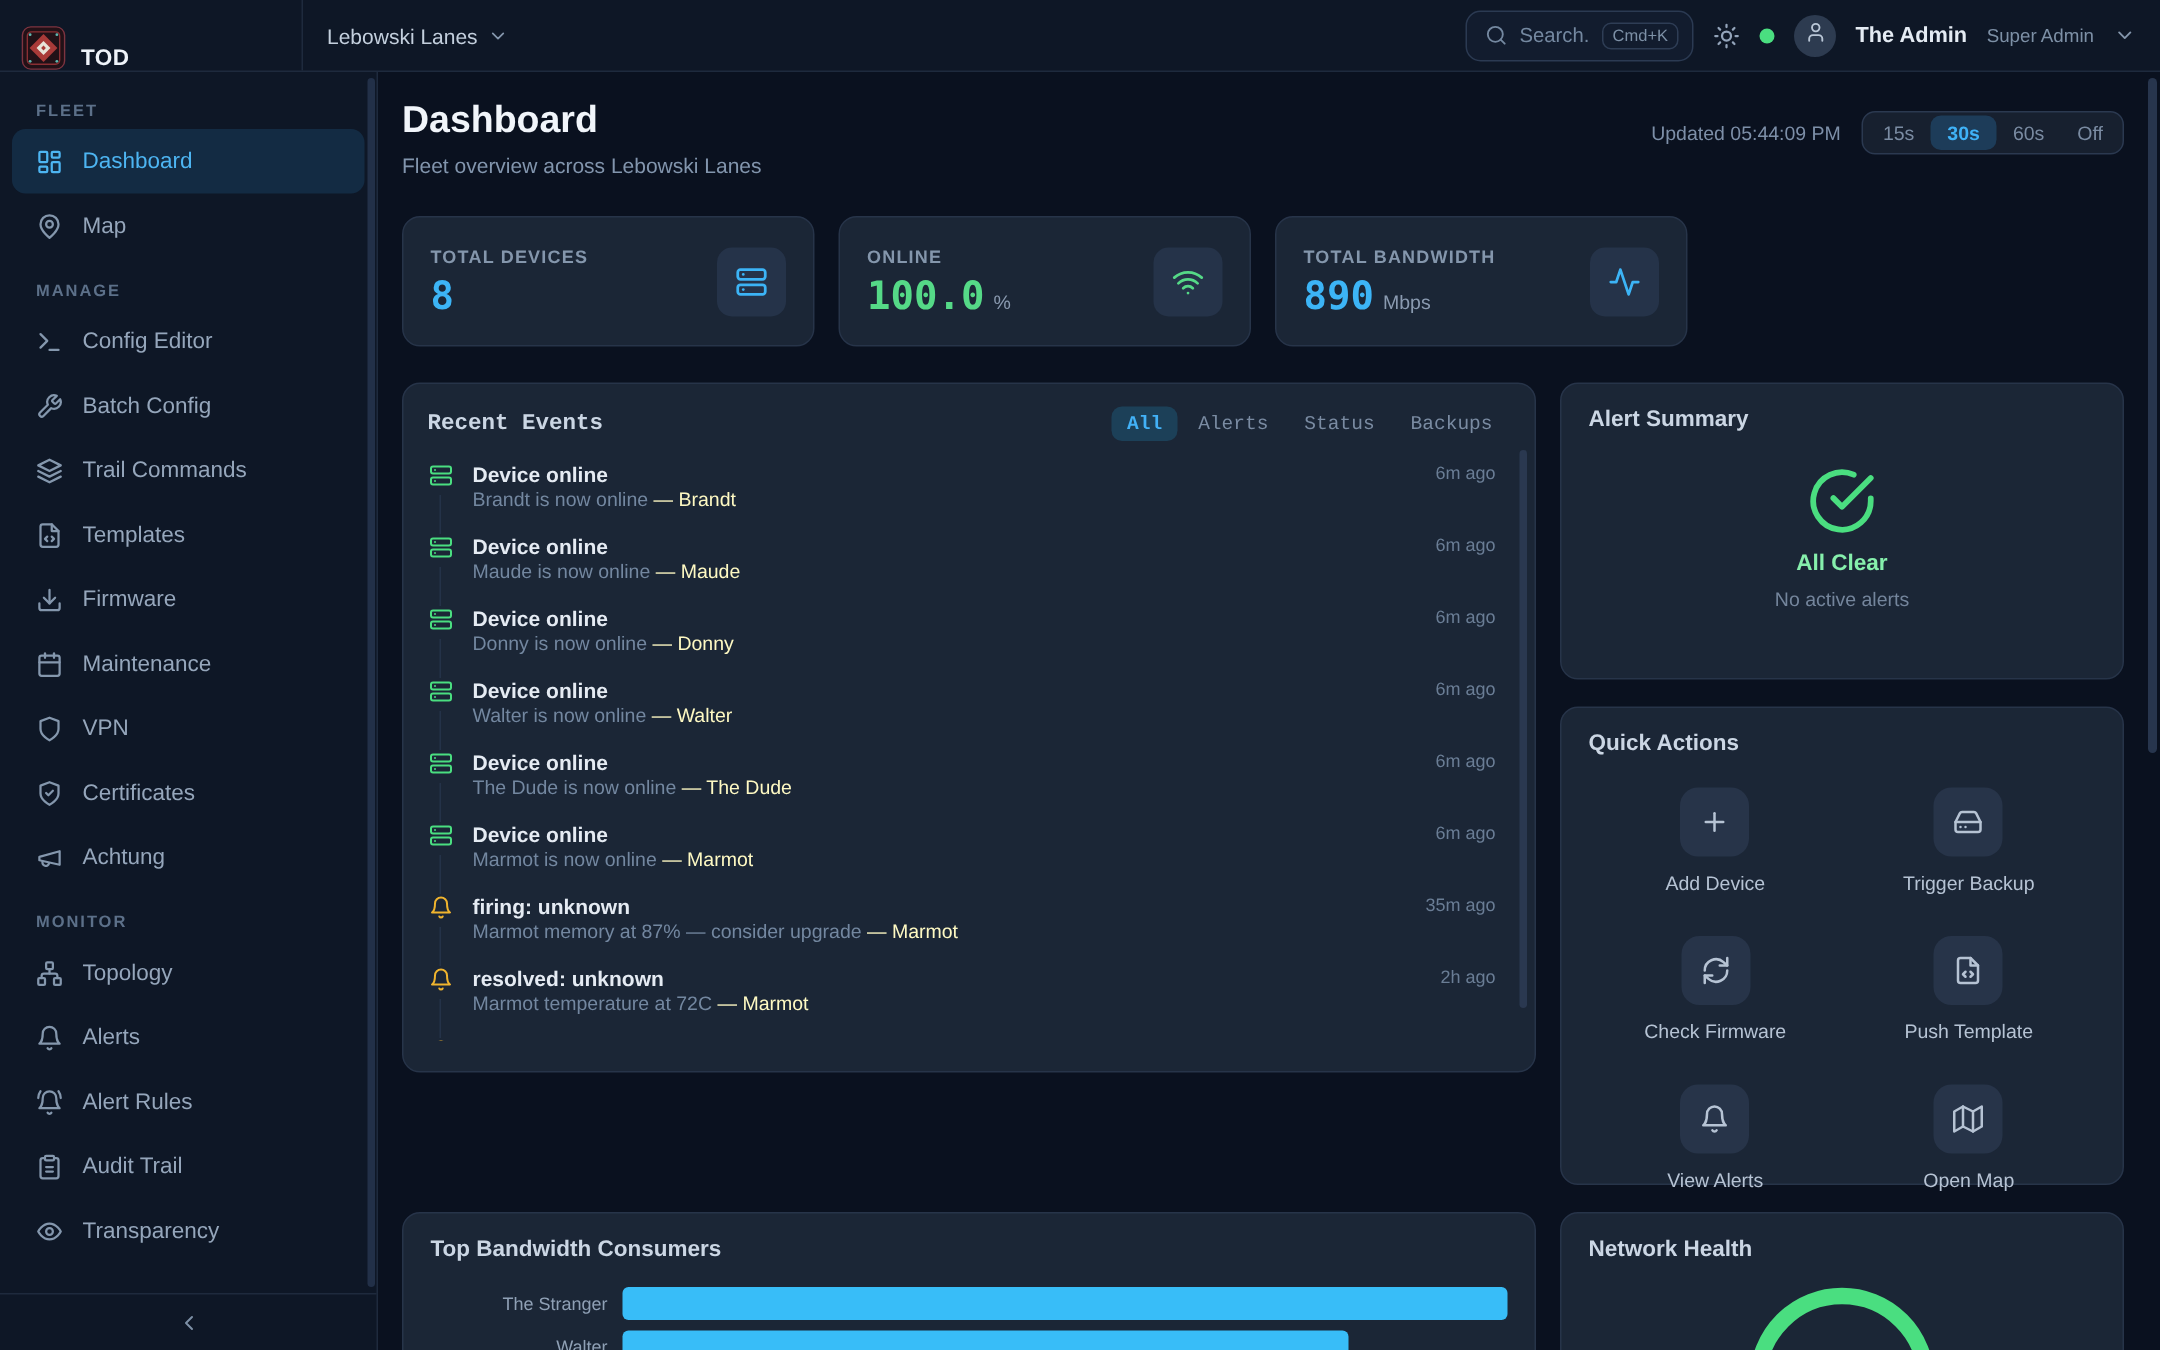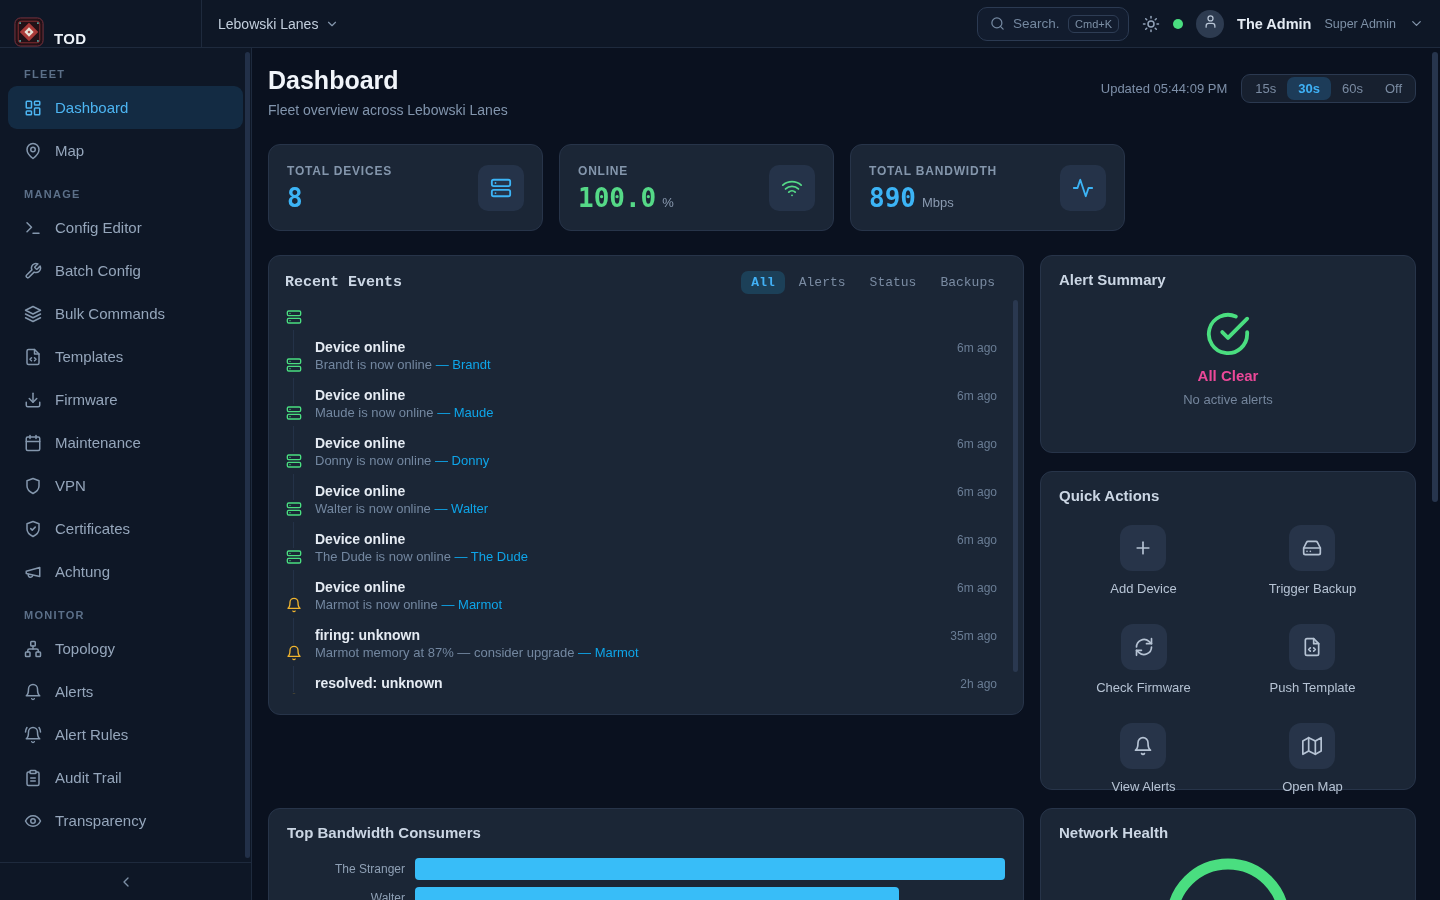--- a/index.html
+++ b/index.html
@@ -76,33 +76,33 @@
   .events-head { display:flex; align-items:center; justify-content:space-between; padding-right:4px;font-family:Liberation Mono, monospace; }
   .tabs { display:flex; align-items:center; gap:4px; }
   .tab { font-size:13px; color:#7a8ba2; padding:4px 10px; border-radius:7px; cursor:pointer; }
   .tab.active { background:#1c4058; color:#42b1f6; font-weight:600; }
   .ev-list { margin-top:14px; height:386px; overflow:hidden; }
   .ev-row { display:flex; gap:10px; height:48px; }
   .ev-icon-col { width:20px; flex:none; position:relative; padding-top:1px; }
   .ev-icon { width:16px; height:16px; color:var(--c,#4ade80); display:block; margin-left:1px; }
   .ev-row:not(:last-child) .ev-icon-col::after { content:""; position:absolute; left:8px; top:22px; height:26px; width:1px; background:#243248; }
   .ev-body { flex:1; min-width:0; }
-  .ev-toprow { display:flex; align-items:flex-end; justify-content:space-between;margin-top:31px; }
+  .ev-toprow { display:flex; align-items:flex-start; justify-content:space-between; }
   .ev-title { font-size:14px; font-weight:600; color:#e5ebf3; }
   .ev-time { font-size:12px; color:#6a7d95; margin-right:12px; flex:none; }
   .ev-sub { margin-top:3px; font-size:13px; color:#7387a0; white-space:nowrap; overflow:hidden; }
-  .ev-sub .dev { color:#0ea5e9; }
+  .ev-sub .dev { color:#fef9c3; }
   .ev-scroll { position:absolute; top:44px; right:5px; width:5px; height:372px; border-radius:3px; background:#2a3850; }
 
   
   .right-col { display:flex; flex-direction:column; gap:18px; }
   .alert-card { height:198px; padding:15px 18px; }
   .alert-center { display:flex; flex-direction:column; align-items:center; margin-top:22px; }
   .check-big { width:46px; height:46px; color:#4ade80; }
-  .all-clear { margin-top:10px; font-size:15px; font-weight:700; color:#ec4899; }
+  .all-clear { margin-top:10px; font-size:15px; font-weight:700; color:#86efac; }
   .no-alerts { margin-top:8px; font-size:13px; color:#74859c; }
 
   .qa-card { height:319px; padding:15px 18px; }
   .qa-grid { display:grid; grid-template-columns:1fr 1fr; row-gap:28px; margin-top:20px; justify-items:center; }
   .qa-item { display:flex; flex-direction:column; align-items:center; cursor:pointer; }
   .qa-tile { width:46px; height:46px; border-radius:12px; background:#273449; display:grid; place-items:center; color:#b6c3d4; }
   .qa-tile svg { width:20px; height:20px; }
   .qa-label { margin-top:10px; font-size:13px; color:#b6c3d4; }
 
   
@@ -231,21 +231,21 @@
             </div>
 
             <div class="nav-item">
               <span class="nav-icon">
                   <svg viewBox="0 0 24 24" width="100%" height="100%" fill="none" stroke="currentColor" stroke-width="2" stroke-linecap="round" stroke-linejoin="round">
                     <polygon points="12 2 2 7 12 12 22 7 12 2"></polygon>
                     <polyline points="2 17 12 22 22 17"></polyline>
                     <polyline points="2 12 12 17 22 12"></polyline>
                   </svg>
                 </span>
-              <span>Bulk Commands</span>
+              <span>Trail Commands</span>
             </div>
 
             <div class="nav-item">
               <span class="nav-icon">
                   <svg viewBox="0 0 24 24" width="100%" height="100%" fill="none" stroke="currentColor" stroke-width="2" stroke-linecap="round" stroke-linejoin="round">
                     <path d="M14 2H6a2 2 0 0 0-2 2v16a2 2 0 0 0 2 2h12a2 2 0 0 0 2-2V8z"></path>
                     <polyline points="14 2 14 8 20 8"></polyline>
                     <polyline points="10 13 8 15 10 17"></polyline>
                     <polyline points="14 13 16 15 14 17"></polyline>
                   </svg>

